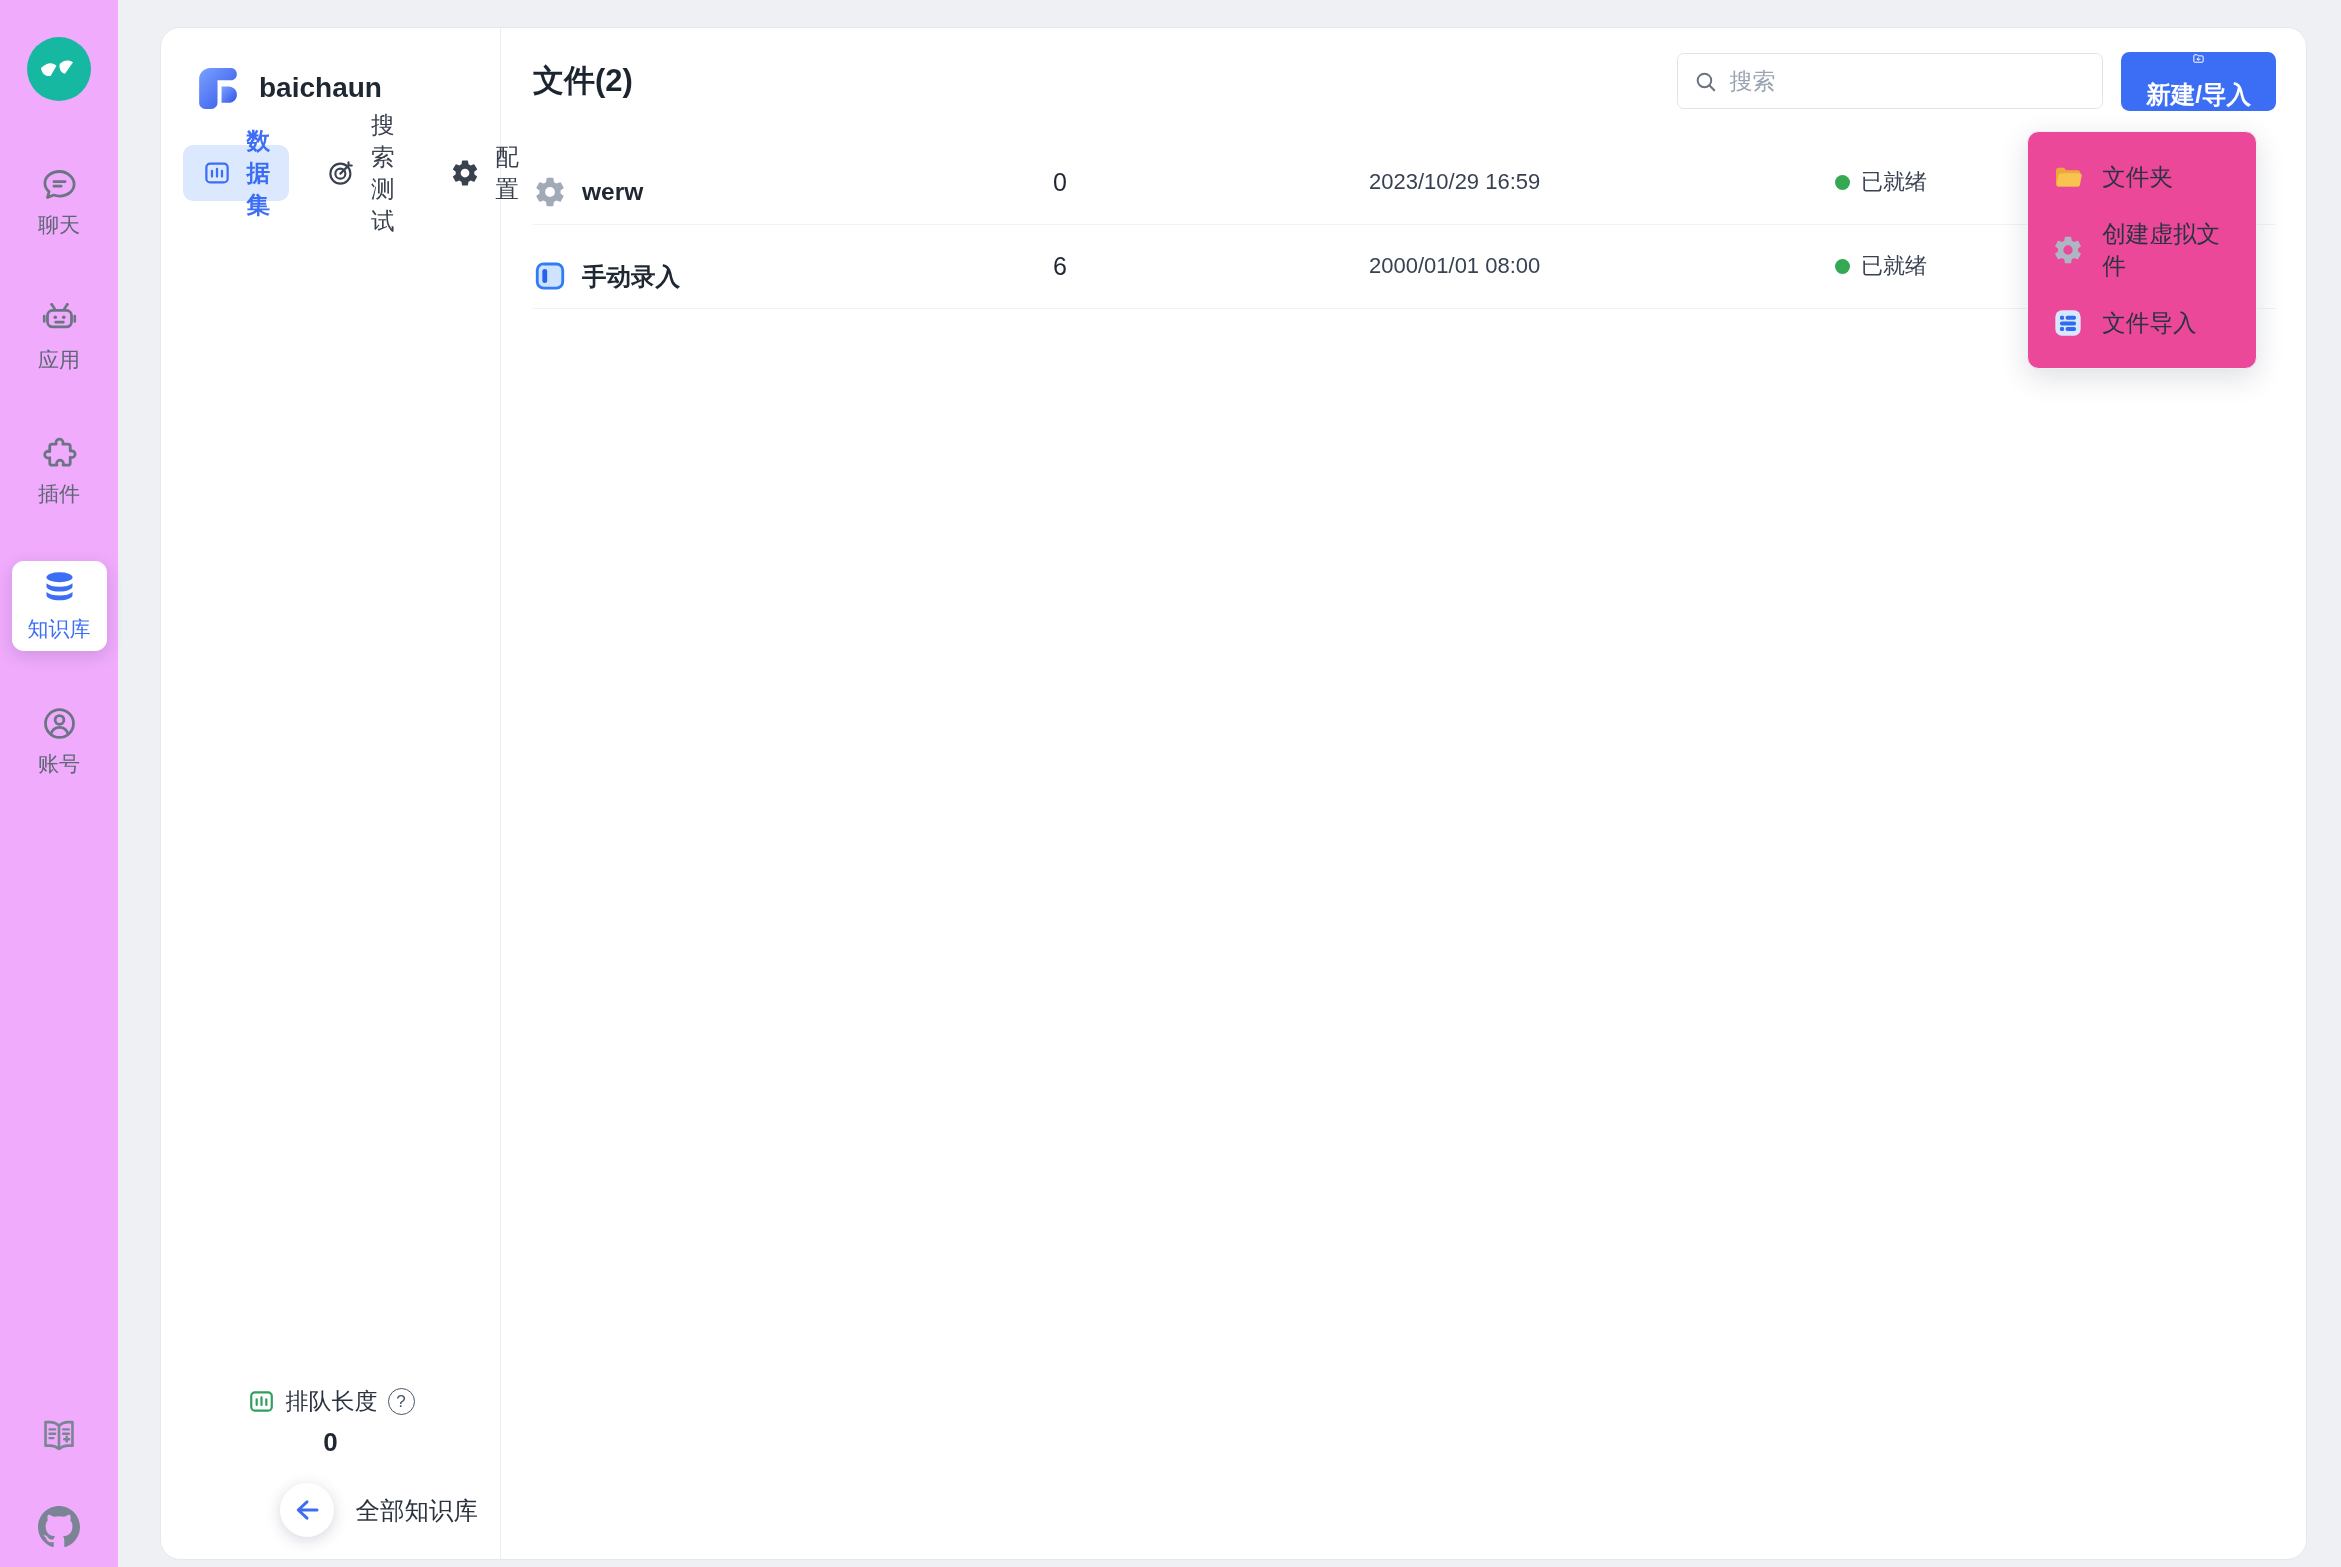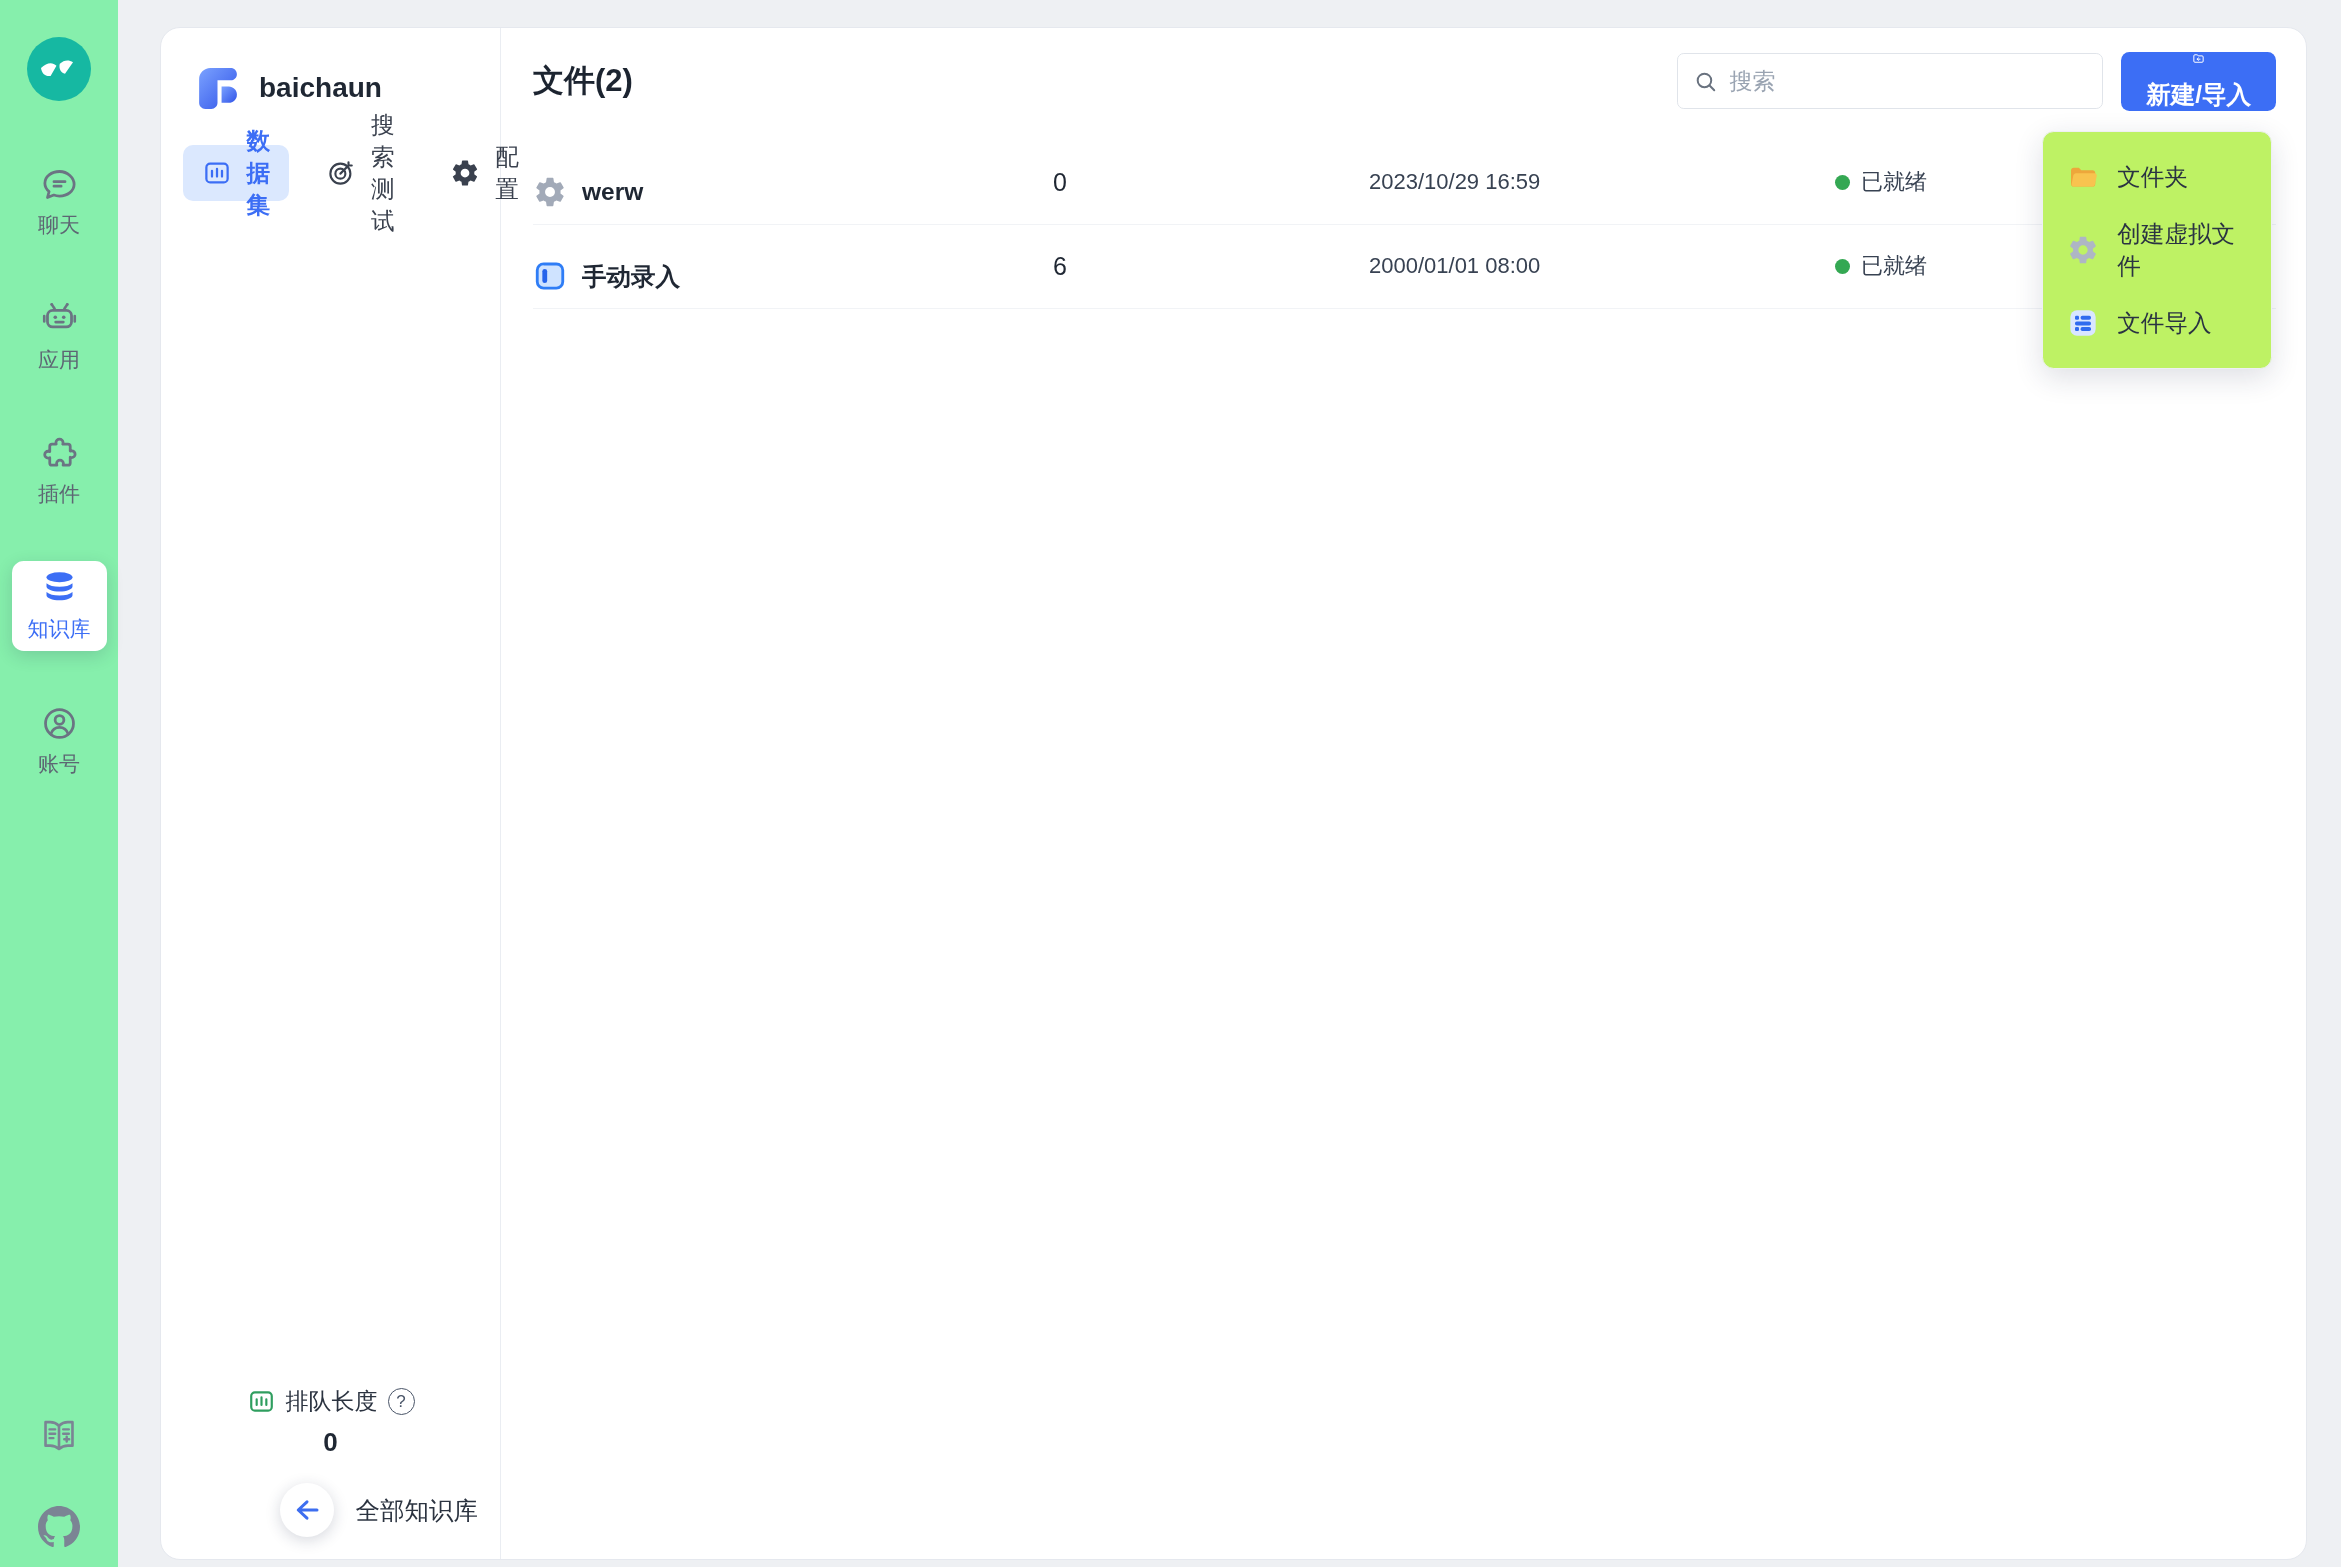--- a/index.html
+++ b/index.html
@@ -1,21 +1,21 @@
 <!DOCTYPE html>
 <html style="font-size:13.5px"><head>
 <meta charset="utf-8">
 <style>
   * { margin:0; padding:0; box-sizing:border-box; }
   html,body { width:2342px; height:1567px; }
   body { font-family:"Liberation Sans","DejaVu Sans",sans-serif; background:#eef0f3; overflow:hidden; }
   .page { position:relative; width:2342px; height:1567px; background:#eef0f3; }
 
   
-  .rail { position:absolute; left:0; top:0; bottom:0; width:118px; background:#86efac; display:flex; flex-direction:column; align-items:center; }
+  .rail { position:absolute; left:0; top:0; bottom:0; width:118px; background:#f0abfc; display:flex; flex-direction:column; align-items:center; }
   .rail-logo { margin-top:37px; width:64px; height:64px; cursor:pointer; }
   .rail-nav { margin-top:56px; display:flex; flex-direction:column; align-items:center; gap:44px; width:100%; }
   .rail-item { display:flex; flex-direction:column; align-items:center; gap:6.8px; color:#6b7483; cursor:pointer; width:95px; padding:8.4px 0; }
   .rail-item .ric { width:39px; height:39px; }
   .rail-item .rlabel { font-size:21px; color:#5d6673; }
   .rail-item.active { background:#ffffff; border-radius:11.8px; box-shadow:0 5px 17px rgba(25,38,71,.16); color:#3c6ef5; }
   .rail-item.active .rlabel { color:#3c6ef5; }
   .rail-bottom { margin-top:auto; display:flex; flex-direction:column; align-items:center; gap:49px; padding-bottom:18.6px; color:#7b8494; }
   .rail-bottom .ric { width:42px; height:42px; cursor:pointer; }
 
@@ -57,21 +57,21 @@
   .tbl-head { display:grid; grid-template-columns:520px 316px 466px 1fr; padding:27px 0 23.6px 0; border-bottom:1.7px solid #eef0f4; font-size:22px; font-weight:600; color:#475467; }
   .tbl-row { display:grid; grid-template-columns:520px 316px 466px 1fr; align-items:center; height:84px; border-bottom:1.7px solid #f1f3f6; cursor:pointer; }
   .cell-name { display:flex; align-items:center; gap:15px; font-size:24.5px; font-weight:bold; color:#1f2733;margin-top:20px; }
   .cell-name .nic { width:34px; height:34px; flex:0 0 34px; }
   .cell-count { font-size:25px; color:#1f2733; }
   .cell-time { font-size:22px; color:#384252; }
   .cell-status { display:flex; align-items:center; gap:11px; font-size:22px; color:#384252; }
   .status-dot { width:15px; height:15px; border-radius:50%; background:#34a853; }
 
   
-  .dropdown { position:absolute; top:103px; right:34px; width:230px; background:#bef264; border:0.8px solid #eef0f3; border-radius:11.8px; box-shadow:0 8.4px 29px rgba(25,38,71,.14); padding:8.4px 0; z-index:5; }
+  .dropdown { position:absolute; top:103px; right:49px; width:230px; background:#ec4899; border:0.8px solid #eef0f3; border-radius:11.8px; box-shadow:0 8.4px 29px rgba(25,38,71,.14); padding:8.4px 0; z-index:5; }
   .dd-item { height:73px; display:flex; align-items:center; gap:18.6px; padding:0 23.6px; font-size:23.6px; color:#2a3342; cursor:pointer; }
   .dd-item .dic { width:32px; height:32px; flex:0 0 32px; }
 
   svg { display:block; }
 </style>
 </head>
 <body>
 
 <div class="page">
 

